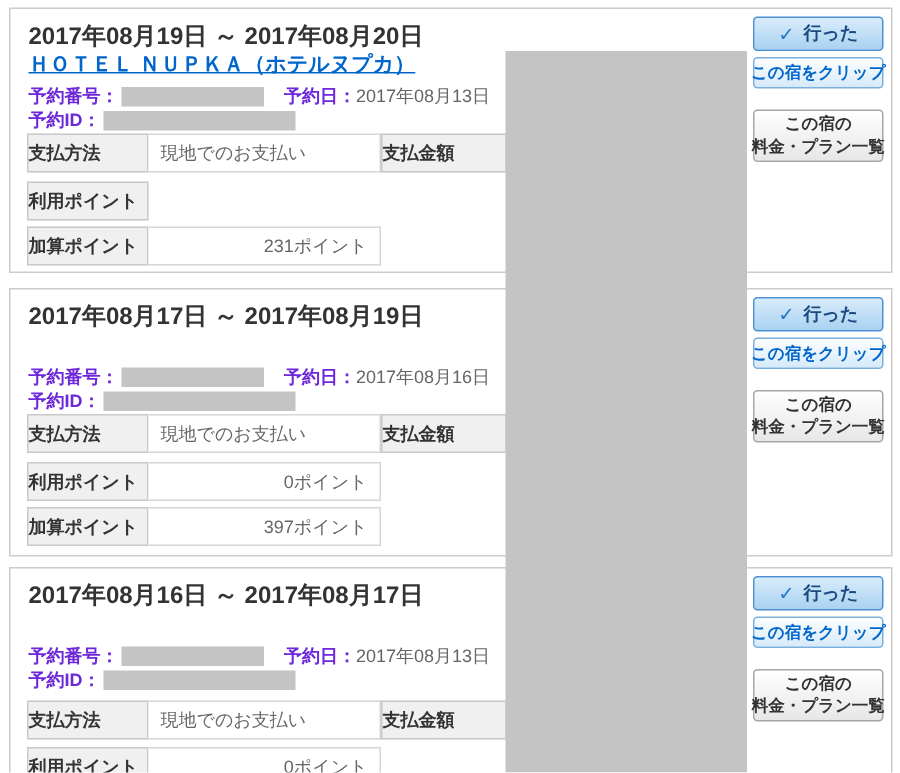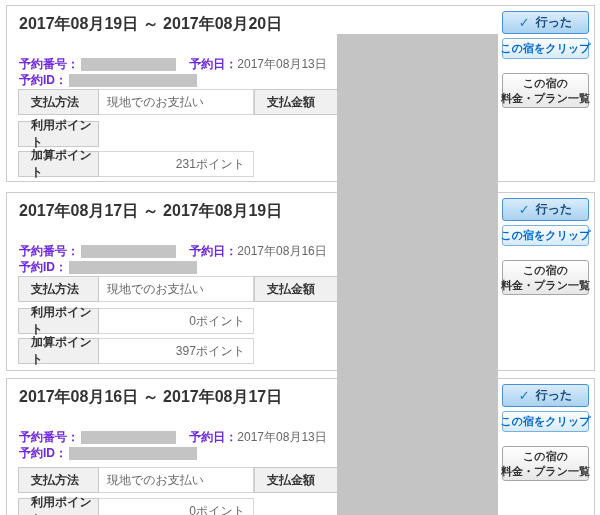--- a/index.html
+++ b/index.html
@@ -37,21 +37,21 @@
   }
   .redact-no  { width:95px; }
   .redact-id  { width:128px; }
 
   .t-row { position:absolute; left:11px; display:flex; height:26px; }
   .t-row-1 { top:83px;  width:479px; }
   .t-row-2 { top:115px;justify-content:center; }
   .t-row-3 { top:145px; }
   .cell { box-sizing:border-box; display:flex; align-items:center; font-size:12px; }
   .cell-label {
-    width:81px; padding-left:12px; flex:none;
+    width:81px; padding-left:0; flex:none;
     background:#f0f0f0; border:1px solid #c9c9c9;
     font-weight:bold; color:#333333;
   }
   .cell-label-2 { width:84px;font-family:Liberation Mono, monospace; }
   .cell-value {
     width:155px; padding:0 8px; flex:none;
     background:#ffffff; border:1px solid #d6d6d6; border-left:none;
     color:#666666;
   }
   .cell-value-fill { flex:1 1 auto; width:auto; }
@@ -87,20 +87,21 @@
     background:#c4c4c4; z-index:5;
   }
 </style>
 </head>
 <body>
 
 <div class="page">
 
   <div class="card card-1">
     <div class="date-heading">2017年08月19日 ～ 2017年08月20日</div>
+    <a class="hotel-link">ＨＯＴＥＬ ＮＵＰＫＡ（ホテルヌプカ）</a>
     <div class="info-line info-line-1">
       <span class="info-label">予約番号：</span><span class="redact-inline redact-no"></span><span class="sep"></span>
       <span class="info-label">予約日：</span><span>2017年08月13日</span><span class="sep"></span>
       <span class="info-label">人数：</span><span>2名</span>
     </div>
     <div class="info-line info-line-2">
       <span class="info-label">予約ID：</span><span class="redact-inline redact-id"></span>
     </div>
     <div class="t-row t-row-1">
       <div class="cell cell-label">支払方法</div>

